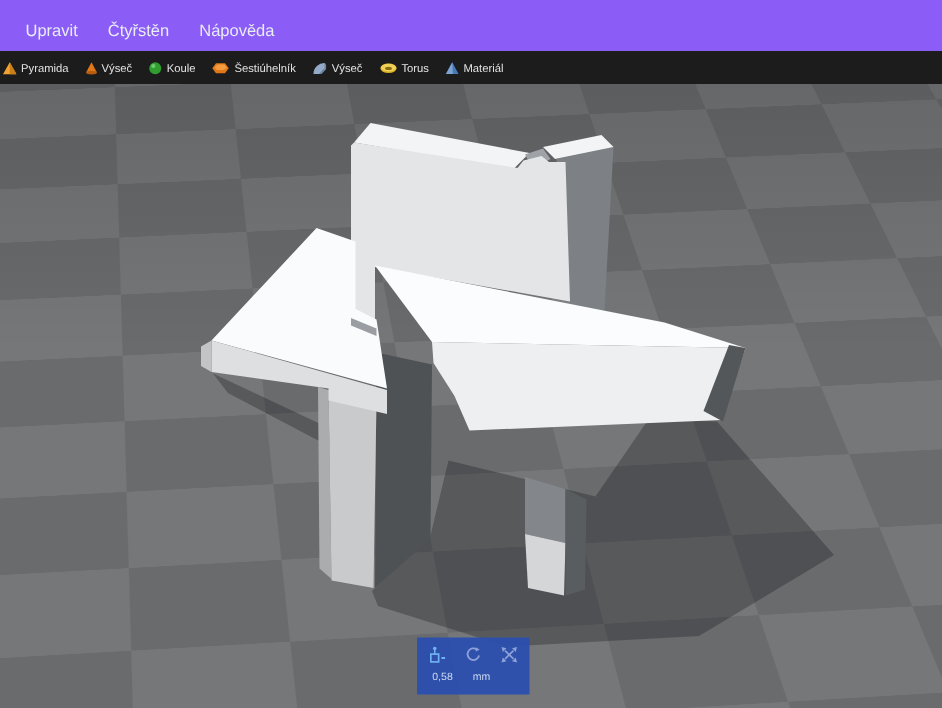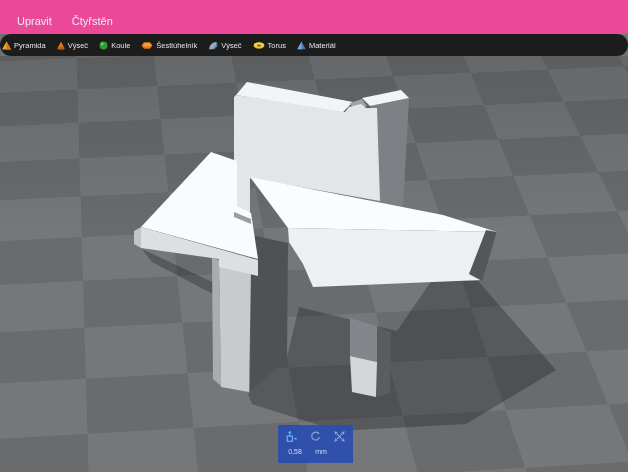--- a/index.html
+++ b/index.html
@@ -4,34 +4,34 @@
 <style>
   html,body{margin:0;padding:0;}
   body{
     width:628px;height:472px;overflow:hidden;position:relative;
     font-family:"Liberation Sans","DejaVu Sans",sans-serif;
     background:#6f7173;
   }
   
   .menu-bar{
     position:absolute;left:0;top:0;width:628px;height:34px;
-    background:#ec4899;
+    background:#8b5cf6;
     display:flex;align-items:flex-end;
     padding:0 0 4px 7px;box-sizing:border-box;
   }
   .menu-item{
     color:#e8edf6;font-size:11px;line-height:14px;
     padding:2px 10px;cursor:default;white-space:nowrap;
   }
   
   .shape-toolbar{
     position:absolute;left:0;top:34px;width:628px;height:22px;
     background:#1c1c1c;
     display:flex;align-items:center;
-    padding-left:2px;box-sizing:border-box;gap:11px;border-radius:11px;
+    padding-left:2px;box-sizing:border-box;gap:11px;
   }
   .tool-item{display:flex;align-items:center;gap:3px;white-space:nowrap;}
   .tool-item span{color:#e3e3e3;font-size:7.5px;}
   .ticon{display:block;}
   
   .viewport{
     position:absolute;left:0;top:56px;width:628px;height:416px;
     overflow:hidden;background:#6f7173;
   }
   .floor{
@@ -59,20 +59,21 @@
   .tp-labels{display:flex;height:13px;align-items:center;}
   .tp-value{width:30px;text-align:center;color:#cdd9f2;font-size:7px;}
   .tp-unit{width:22px;text-align:center;color:#cdd9f2;font-size:7px;}
 </style>
 </head>
 <body>
 
 <div class="menu-bar">
   <div class="menu-item">Upravit</div>
   <div class="menu-item">Čtyřstěn</div>
+  <div class="menu-item">Nápověda</div>
 </div>
 
 <div class="shape-toolbar">
 
   <div class="tool-item">
     <svg class="ticon" width="9" height="9" viewBox="0 0 9 9">
       <polygon points="4.5,0.5 9,8.5 0,8.5" fill="#f0a232"></polygon>
       <polygon points="4.5,0.5 9,8.5 4.5,8.5" fill="#c97d14"></polygon>
     </svg>
     <span>Pyramida</span>

